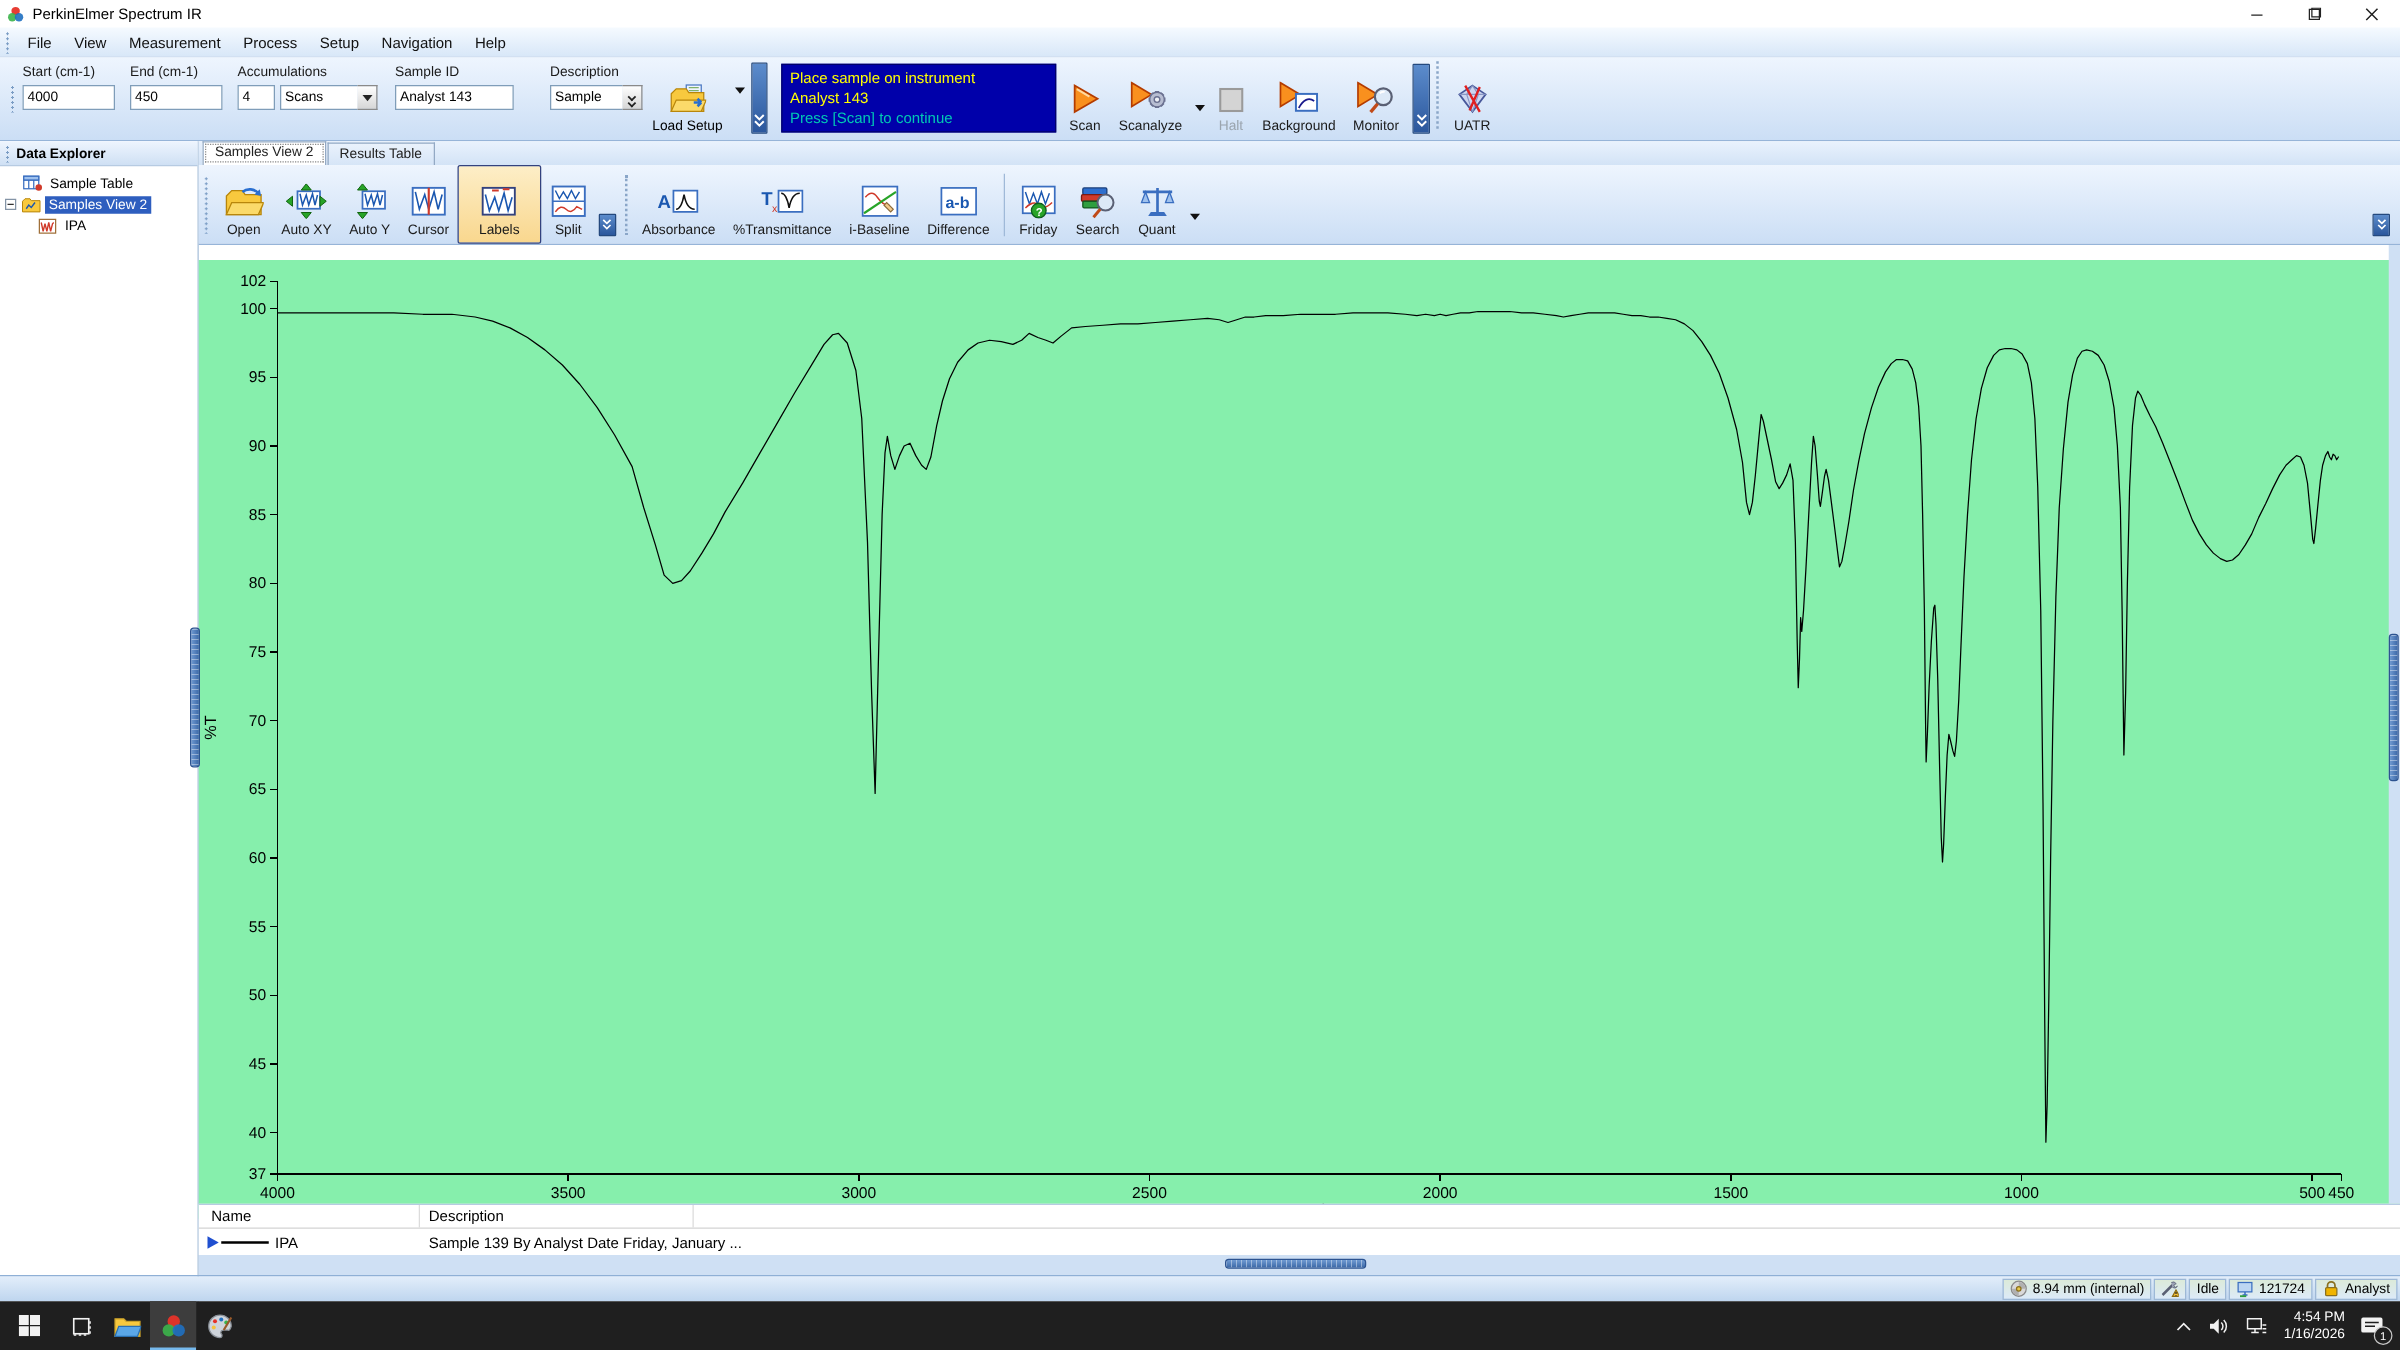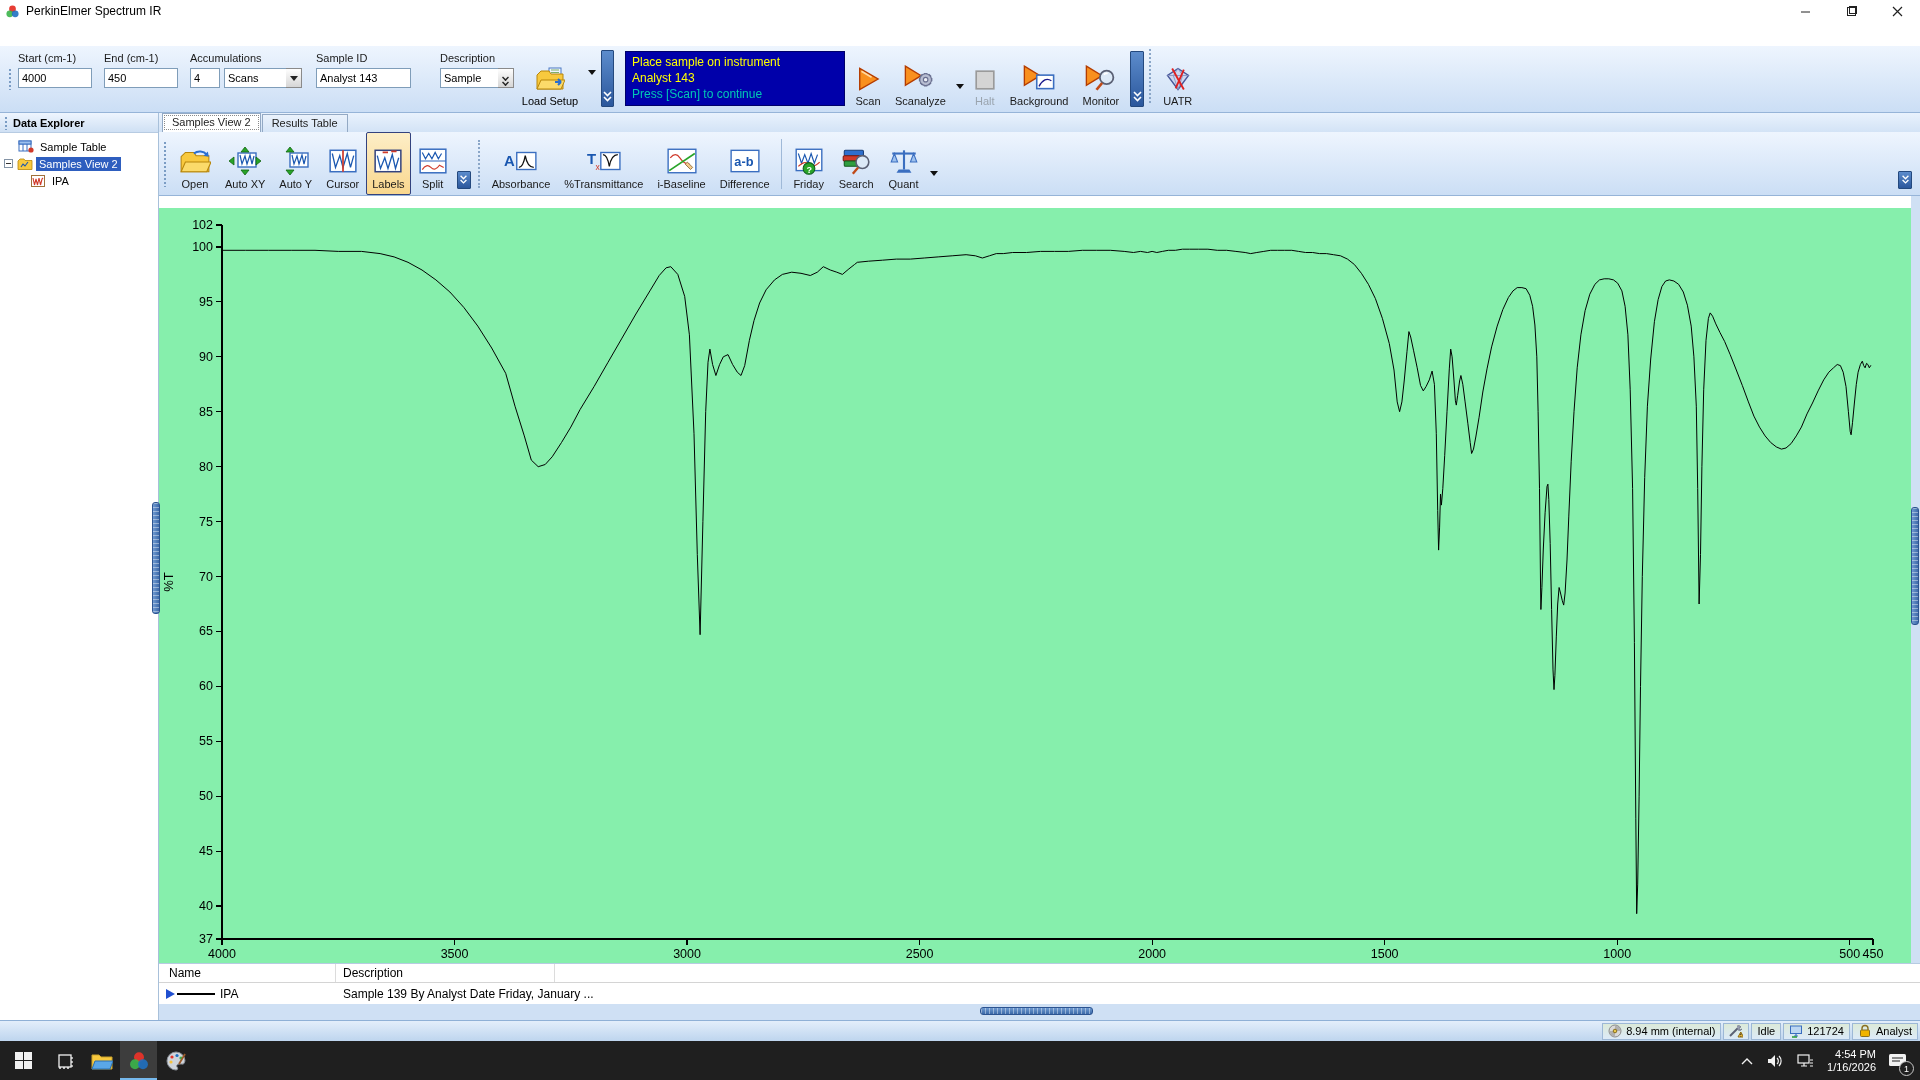--- a/index.html
+++ b/index.html
@@ -70,21 +70,21 @@
     background:linear-gradient(#e9f2fd,#d3e3f6); display:flex; align-items:flex-end; padding-left:3px; }
   .tab { font-size:11px; padding:2px 9px 3px; border:1px solid #93a9c4; border-bottom:none; background:linear-gradient(#eaf2fc,#d6e5f7); color:#222; margin-right:1px; }
   .tab.active { background:#fff; outline:1px dotted #8a8a8a; outline-offset:-3px; padding-bottom:4px; }
 
   
   .toolbar2 { position:absolute; left:159px; top:132px; width:1761px; height:64px;
     background:linear-gradient(#eef5fe,#cbdef5); border-bottom:1px solid #96b4d8;
     display:flex; align-items:stretch; }
   .tb2-btn { display:flex; flex-direction:column; align-items:center; justify-content:flex-end; gap:3px; padding:4px 7px 5px; }
   .tb2-label { font-size:11px; color:#1a1a1a; white-space:nowrap; }
-  .tb2-btn.active { background:linear-gradient(#fdeec7,#f9d78e); border:1px solid #33427e; border-radius:2px; padding:3px 5px 4px; }
+  .tb2-btn.active { background:linear-gradient(#fdeec7,#f9d78e); border:1px solid #33427e; border-radius:2px; padding:3px 16px 4px; }
   .strip3 { width:14px; height:18px; align-self:flex-end; margin:0 2px 6px 2px; }
   .strip3 svg { width:9px; height:10px; }
   .sep-v { border-left:1px solid #9fb9d8; height:50px; align-self:center; margin:0 4px; }
   .tb2-right { margin-left:auto; }
 
   
   .chart-area { position:absolute; left:159px; top:208px; width:1761px; height:767px; background:#86efac; }
   .tooltip { position:absolute; left:373px; top:206px; height:21px; background:#FFFFE1; border:1px solid #000;
     font-size:12px; color:#000; display:flex; align-items:center; padding:0 8px; z-index:6; white-space:nowrap; }
   .right-rail { position:absolute; left:1911px; top:196px; width:9px; height:767px; background:#cfe0f4; }
@@ -153,20 +153,30 @@
           </svg>
       </div>
       <div class="win-btn">
         <svg viewBox="0 0 11 11">
             <path d="M1 1 L10 10 M10 1 L1 10" stroke="#222" stroke-width="1.2"></path>
           </svg>
       </div>
     </div>
   </div>
 
+  <div class="menubar">
+    <div class="grip-v"></div>
+    <span class="menu-item">File</span>
+    <span class="menu-item">View</span>
+    <span class="menu-item">Measurement</span>
+    <span class="menu-item">Process</span>
+    <span class="menu-item">Setup</span>
+    <span class="menu-item">Navigation</span>
+    <span class="menu-item">Help</span>
+  </div>
 
   <div class="toolbar1">
     <div class="grip-v" style="position:absolute;left:4px;top:22px;height:22px;"></div>
 
     <div class="field" style="left:18px;">
       <div class="f-label">Start (cm-1)</div>
       <input class="f-input" style="width: 74px;" value="4000">
     </div>
     <div class="field" style="left:104px;">
       <div class="f-label">End (cm-1)</div>

